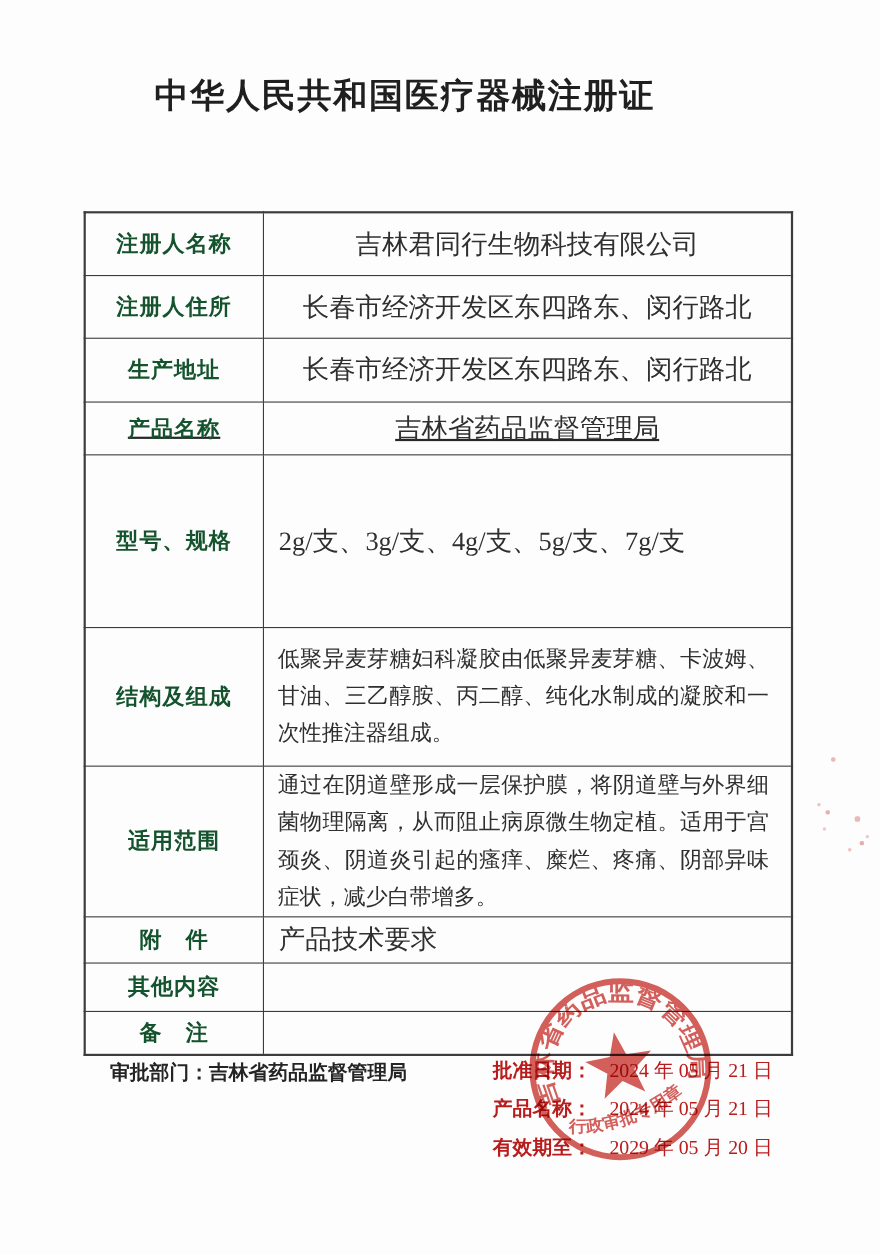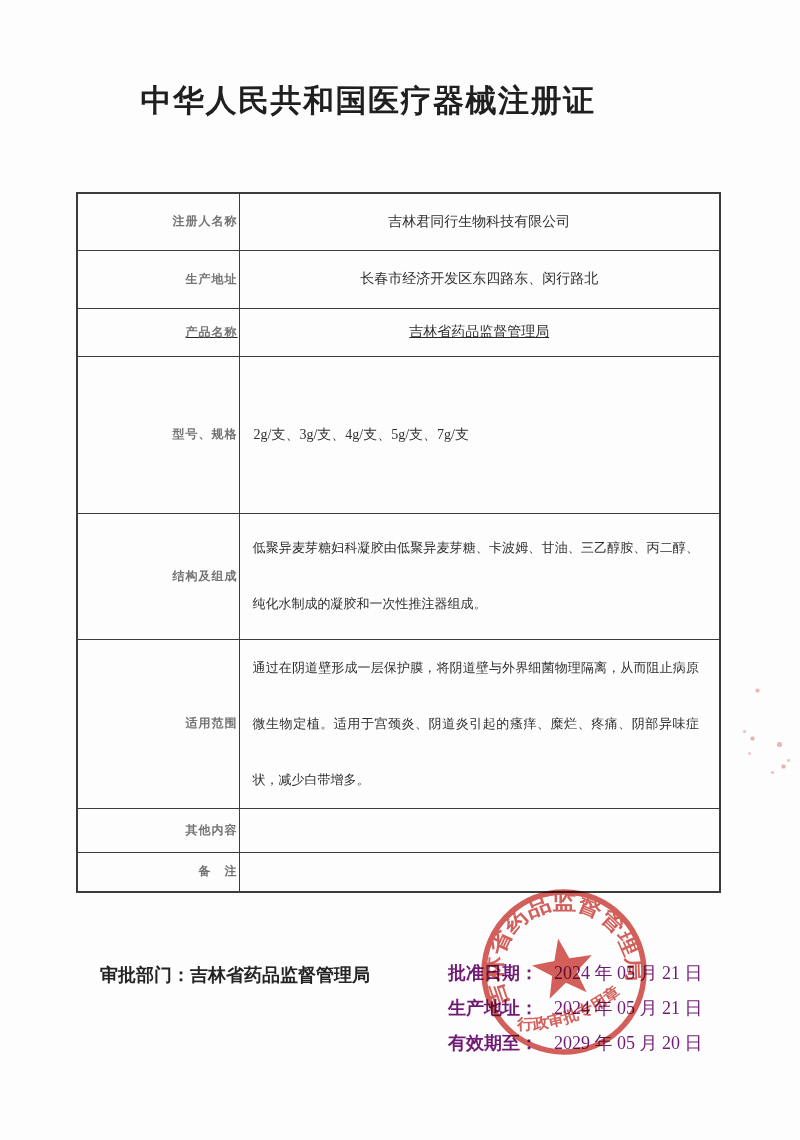--- a/index.html
+++ b/index.html
@@ -9,21 +9,21 @@
   }
   .page{
     position:relative;
     width:800px;height:1140px;
     margin:0 auto;
     background:#fdfdfd;
     color:#262626;
     overflow:hidden;
   }
   .doc-title{
-    position:absolute;top:80px;left:0;width:736px;
+    position:absolute;top:66px;left:0;width:736px;
     text-align:center;
     font-size:31px;font-weight:700;
     letter-spacing:1.5px;
     color:#1f1f1f;
   }
   .reg-line{
     position:absolute;top:157px;left:112px;
     font-size:20px;font-weight:700;color:#222;
     letter-spacing:0.5px;
   }
@@ -32,49 +32,49 @@
     width:645px;
     border-collapse:collapse;
     table-layout:fixed;
   }
   table.cert,table.cert td{
     border:1px solid #3c3c3c;
   }
   table.cert{border-width:2px;}
   td.lbl{
     width:162px;
-    text-align:right;vertical-align:middle;
-    font-size:12px;font-weight:700;color:#737373;
+    text-align:center;vertical-align:middle;
+    font-size:20px;font-weight:700;color:#14532d;
     letter-spacing:1px;
   }
   td.val{
     vertical-align:middle;
-    font-size:14px;color:#2f2f2f;
+    font-size:24px;color:#2f2f2f;
   }
   td.val.c{text-align:center;}
   td.val.l{text-align:left;padding:0 14px;}
   td.val.p{
     text-align:left;padding:0 20px 0 13px;
-    font-size:13px;line-height:56px;
+    font-size:20px;line-height:34px;
     text-align:justify;
   }
   tr.h1{height:57px;} tr.h2{height:57px;} tr.h3{height:58px;}
   tr.h4{height:48px;text-decoration:underline;} tr.h5{height:157px;} tr.h6{height:126px;}
   tr.h7{height:126px;} tr.h8{height:42px;} tr.h9{height:44px;}
   tr.h10{height:40px;}
   .footer-dept{
     position:absolute;left:100px;top:963px;
     font-size:18px;font-weight:700;color:#242424;
   }
   .dates{
     position:absolute;left:448px;top:961px;
   }
   .date-line{
     height:35px;
-    font-size:18px;color:#701a75;
+    font-size:18px;color:#b91c1c;
     white-space:nowrap;
   }
   .date-line .dl{font-weight:700;}
   .date-line .dv{margin-left:16px;font-weight:400;}
   .stamp{
     position:absolute;left:472px;top:880px;
     width:184px;height:184px;
     mix-blend-mode:multiply;
     opacity:0.88;
   }
@@ -104,59 +104,67 @@
   <table class="cert">
     <colgroup>
         <col style="width:162px">
         <col>
       </colgroup>
     <tbody>
         <tr class="h1">
       <td class="lbl">注册人名称</td>
       <td class="val c">吉林君同行生物科技有限公司</td>
     </tr>
+    <tr class="h2">
+      <td class="lbl">注册人住所</td>
+      <td class="val c">长春市经济开发区东四路东、闵行路北</td>
+    </tr>
     <tr class="h3">
       <td class="lbl">生产地址</td>
       <td class="val c">长春市经济开发区东四路东、闵行路北</td>
     </tr>
     <tr class="h4">
       <td class="lbl">产品名称</td>
       <td class="val c">吉林省药品监督管理局</td>
     </tr>
     <tr class="h5">
       <td class="lbl">型号、规格</td>
       <td class="val l">2g/支、3g/支、4g/支、5g/支、7g/支</td>
     </tr>
     <tr class="h6">
       <td class="lbl">结构及组成</td>
       <td class="val p">低聚异麦芽糖妇科凝胶由低聚异麦芽糖、卡波姆、甘油、三乙醇胺、丙二醇、纯化水制成的凝胶和一次性推注器组成。</td>
     </tr>
     <tr class="h7">
       <td class="lbl">适用范围</td>
       <td class="val p">通过在阴道壁形成一层保护膜，将阴道壁与外界细菌物理隔离，从而阻止病原微生物定植。适用于宫颈炎、阴道炎引起的瘙痒、糜烂、疼痛、阴部异味症状，减少白带增多。</td>
     </tr>
+    <tr class="h8">
+      <td class="lbl">附　件</td>
+      <td class="val l">产品技术要求</td>
+    </tr>
     <tr class="h9">
       <td class="lbl">其他内容</td>
       <td class="val l"></td>
     </tr>
     <tr class="h10">
       <td class="lbl">备　注</td>
       <td class="val l"></td>
     </tr>
   </tbody>
     </table>
 
   <div class="footer-dept"><span>审批部门：</span><span>吉林省药品监督管理局</span></div>
 
   <div class="dates">
     <div class="date-line">
       <span class="dl">批准日期：</span><span class="dv">2024 年 05 月 21 日</span>
     </div>
     <div class="date-line">
-      <span class="dl">生产地址：</span><span class="dv">2024 年 05 月 21 日</span>
+      <span class="dl">产品名称：</span><span class="dv">2024 年 05 月 21 日</span>
     </div>
     <div class="date-line">
       <span class="dl">有效期至：</span><span class="dv">2029 年 05 月 20 日</span>
     </div>
   </div>
 
   <svg class="stamp" viewBox="0 0 184 184" xmlns="http://www.w3.org/2000/svg">
     <g transform="rotate(-10 92 92)">
       <circle cx="92" cy="92" r="80" fill="none" stroke="#cf4a45" stroke-width="5.5"></circle>
       <path id="sealArcTop" d="M 32.8 113.5 A 63 63 0 1 1 151.2 113.5" fill="none"></path>

